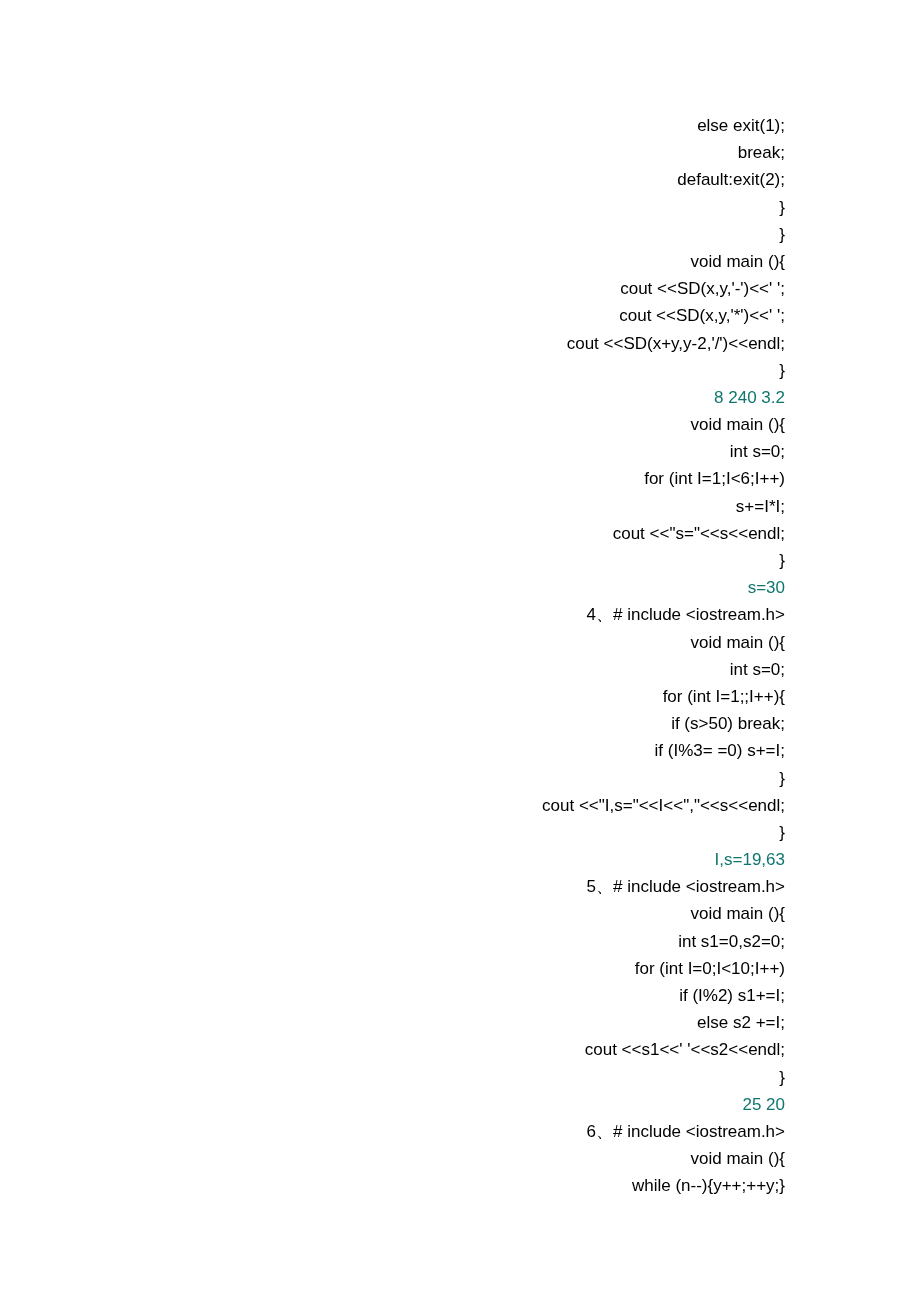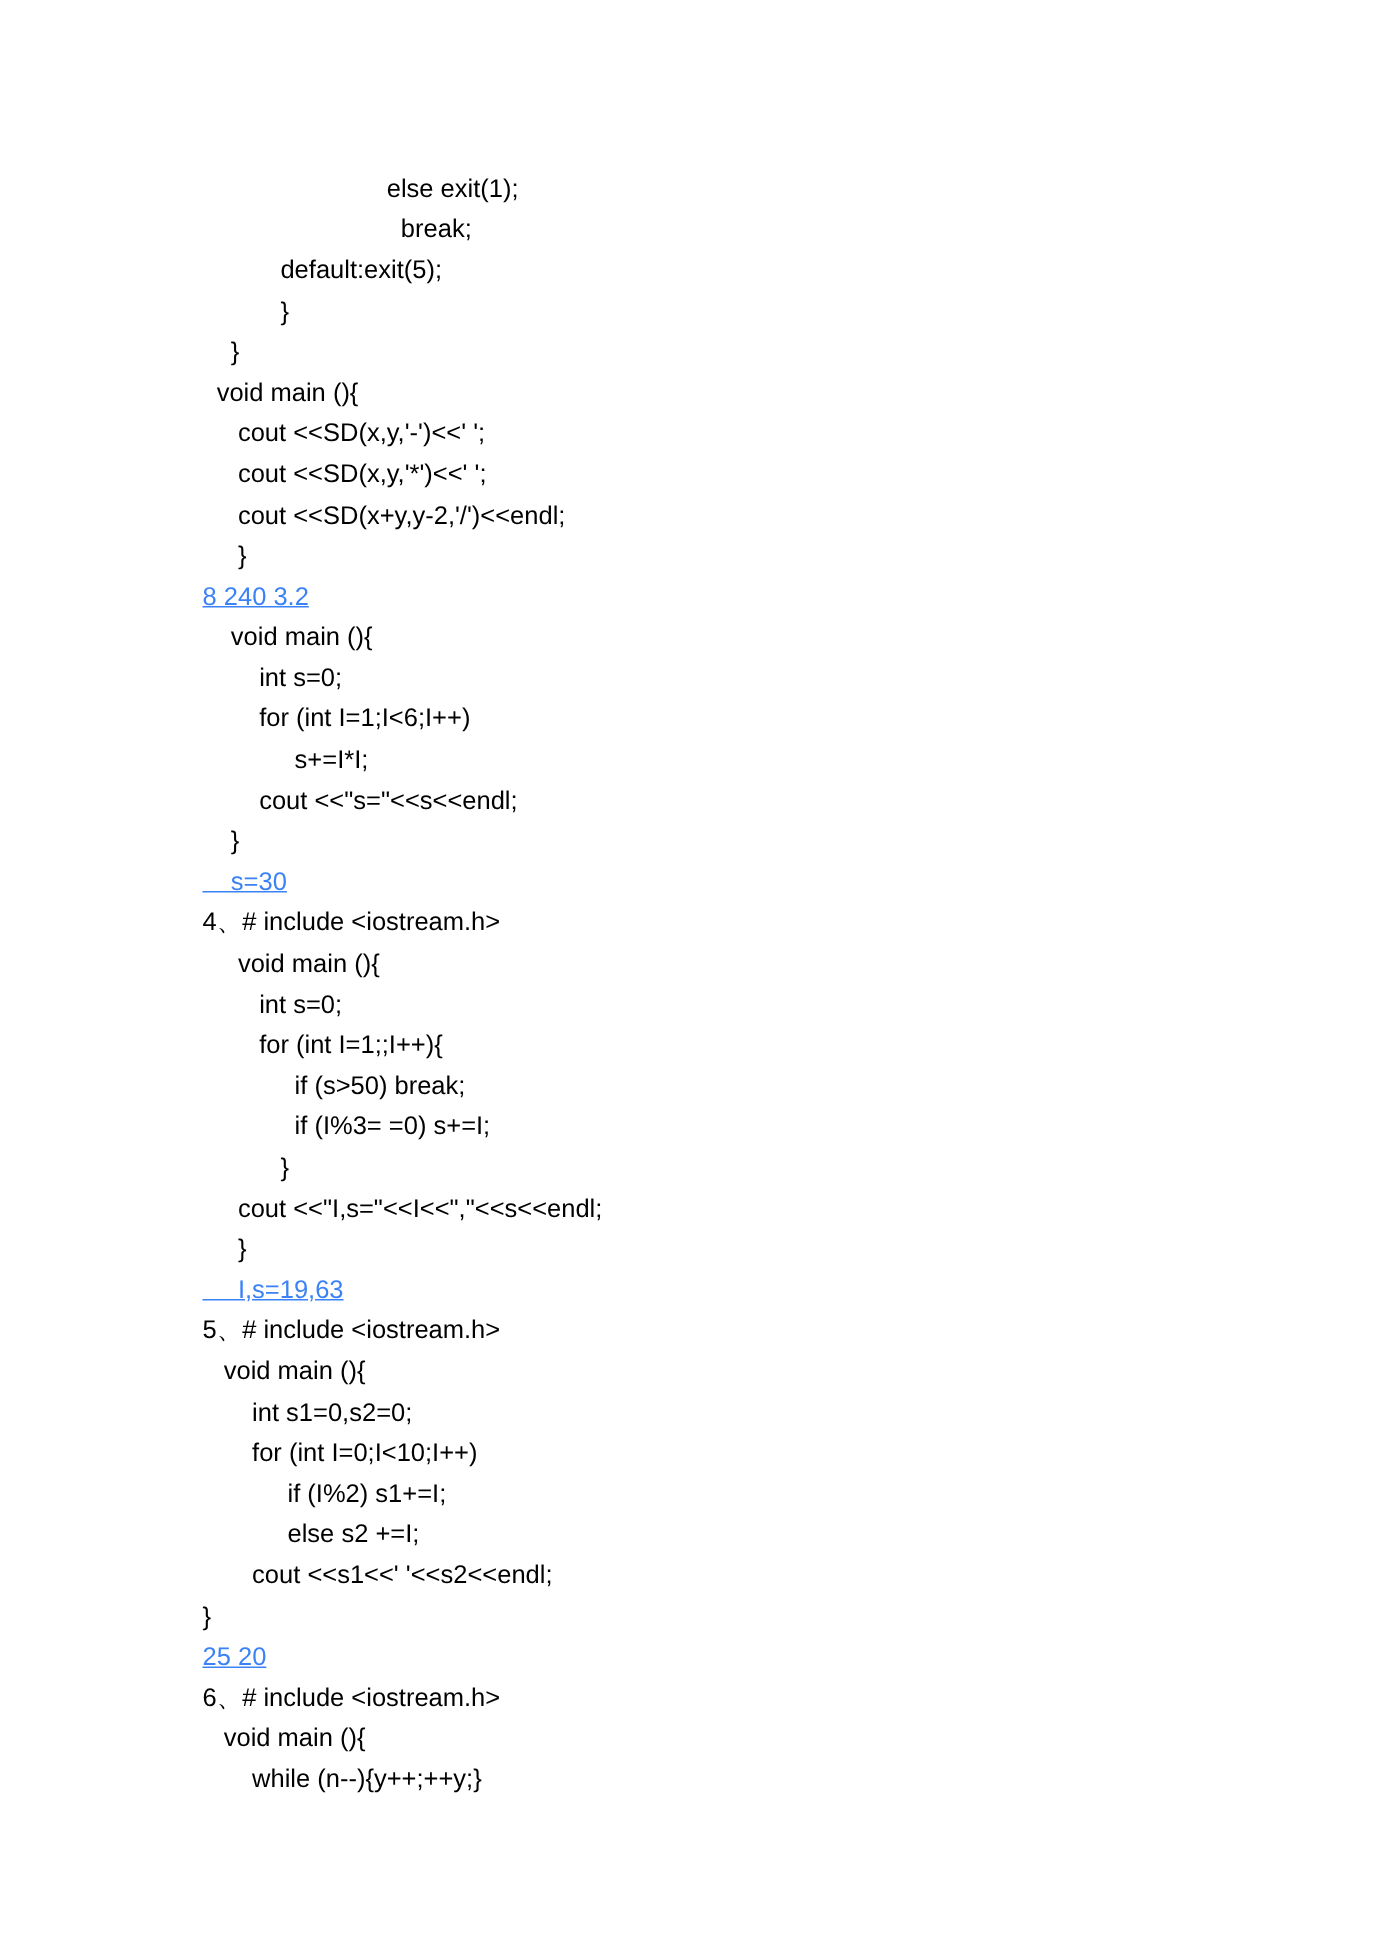--- a/index.html
+++ b/index.html
@@ -13,30 +13,31 @@
   }
   .page {
     width: 920px;
     min-height: 1302px;
     padding: 112px 135px 100px 135px;
     box-sizing: border-box;
     background: #fff;
   }
   .line {
     white-space: pre;
+    text-align: right;
   }
-  .red { color: #3b82f6; text-decoration: underline; }
+  .red { color: #0f766e; }
 </style>
 </head>
 <body>
 
 <div class="page" id="page-root">
     <div class="line">                          else exit(1);</div>
     <div class="line">                            break;</div>
-    <div class="line">           default:exit(5);</div>
+    <div class="line">           default:exit(2);</div>
     <div class="line">           }</div>
     <div class="line">    }</div>
     <div class="line">  void main (){</div>
     <div class="line">     cout &lt;&lt;SD(x,y,'-')&lt;&lt;' ';</div>
     <div class="line">     cout &lt;&lt;SD(x,y,'*')&lt;&lt;' ';</div>
     <div class="line">     cout &lt;&lt;SD(x+y,y-2,'/')&lt;&lt;endl;</div>
     <div class="line">     }</div>
     <div class="line red">8 240 3.2</div>
     <div class="line">    void main (){</div>
     <div class="line">        int s=0;</div>

